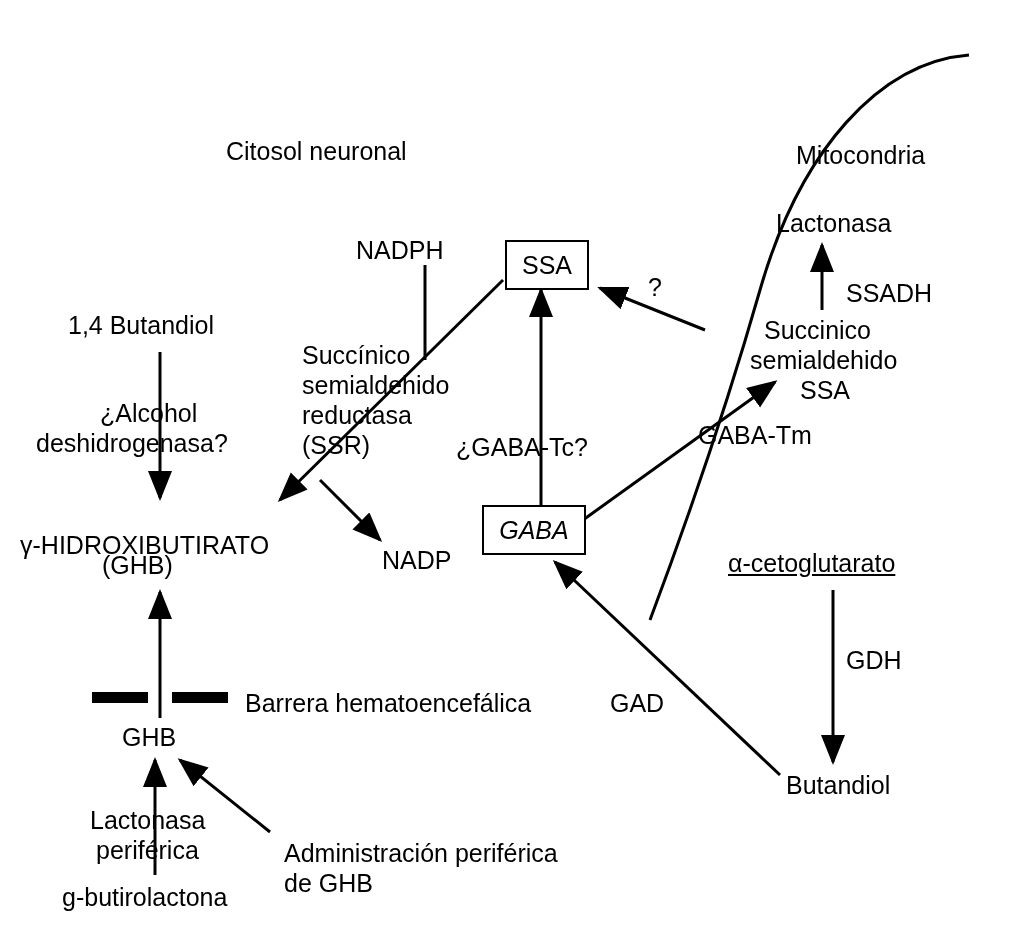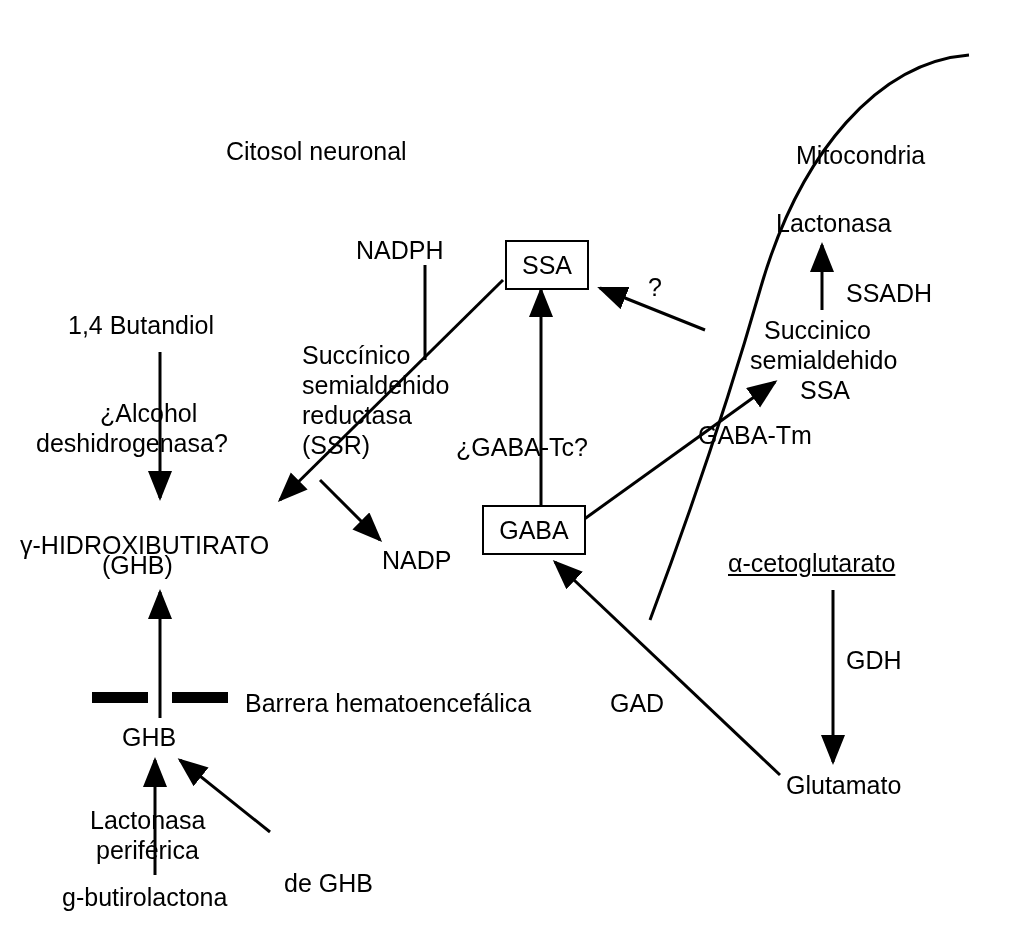--- a/index.html
+++ b/index.html
@@ -104,34 +104,35 @@
 
   <div class="lbl" style="left:245px; top:688px;">Barrera hematoencefálica</div>
 
   <div class="lbl" style="left:122px; top:722px;">GHB</div>
 
   <div class="lbl" style="left:90px; top:805px;">Lactonasa</div>
   <div class="lbl" style="left:96px; top:835px;">periférica</div>
 
   <div class="lbl" style="left:62px; top:882px;">g-butirolactona</div>
 
+  <div class="lbl" style="left:284px; top:838px;">Administración periférica</div>
   <div class="lbl" style="left:284px; top:868px;">de GHB</div>
 
   <div class="lbl" style="left:356px; top:235px;">NADPH</div>
 
   <div class="lbl" style="left:302px; top:340px;">Succínico</div>
   <div class="lbl" style="left:302px; top:370px;">semialdehido</div>
   <div class="lbl" style="left:302px; top:400px;">reductasa</div>
   <div class="lbl" style="left:302px; top:430px;">(SSR)</div>
 
   <div class="lbl" style="left:382px; top:545px;">NADP</div>
 
   <div class="boxed" style="left:505px; top:240px; width:80px; height:46px;">SSA</div>
 
-  <div class="boxed" style="left:482px; top:505px; width:100px; height:46px;">GABA</div>
+  <div class="boxed" style="left:482px; top:505px; width:100px; height:46px;font-style:italic;">GABA</div>
 
   <div class="lbl" style="left:456px; top:432px;">¿GABA-Tc?</div>
 
   <div class="lbl" style="left:648px; top:272px;">?</div>
 
   <div class="lbl" style="left:698px; top:420px;">GABA-Tm</div>
 
   <div class="lbl" style="left:776px; top:208px;">Lactonasa</div>
 
   <div class="lbl" style="left:846px; top:278px;">SSADH</div>
@@ -139,15 +140,15 @@
   <div class="lbl" style="left:764px; top:315px;">Succinico</div>
   <div class="lbl" style="left:750px; top:345px;">semialdehido</div>
   <div class="lbl" style="left:800px; top:375px;">SSA</div>
 
   <div class="lbl" style="left:728px; top:548px;text-decoration:underline;">α-cetoglutarato</div>
 
   <div class="lbl" style="left:846px; top:645px;">GDH</div>
 
   <div class="lbl" style="left:610px; top:688px;">GAD</div>
 
-  <div class="lbl" style="left:786px; top:770px;">Glutamato</div>
+  <div class="lbl" style="left:786px; top:770px;">Butandiol</div>
 
 </div>
 
 </body></html>

